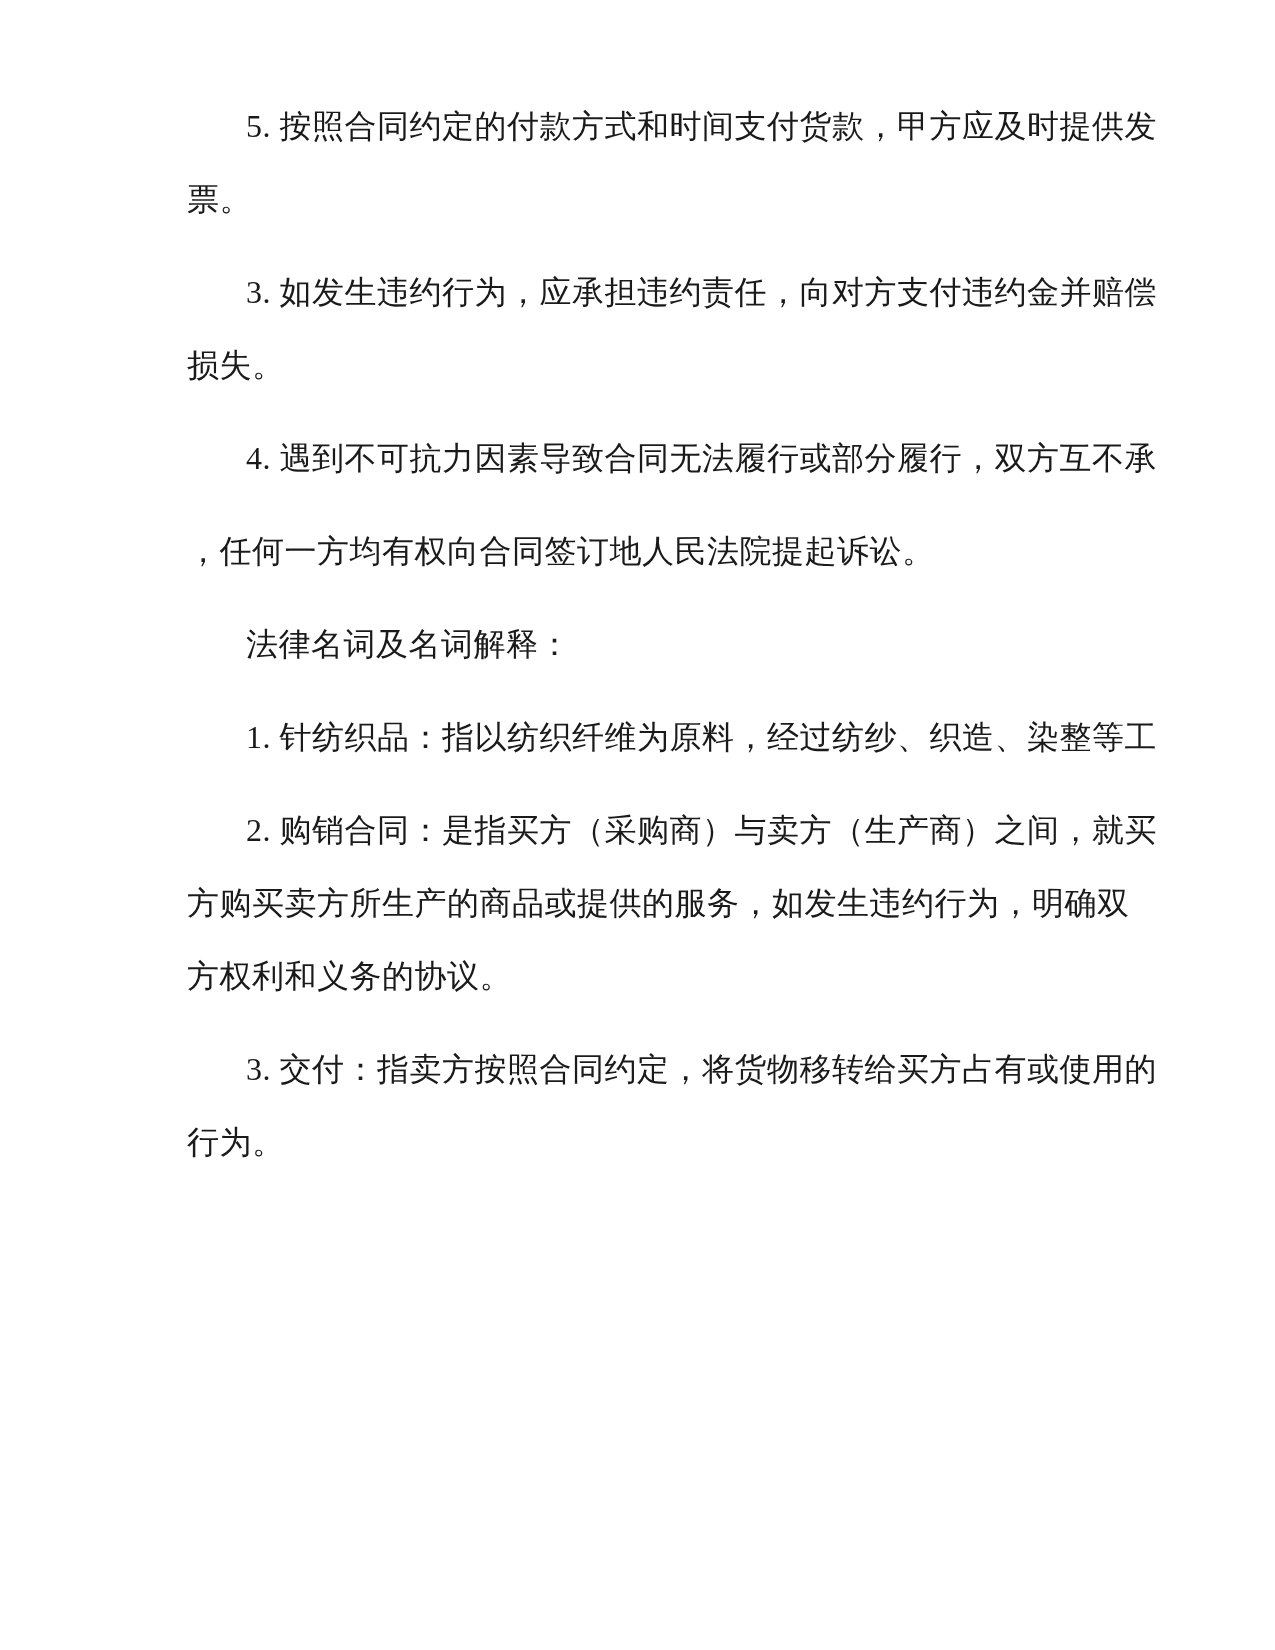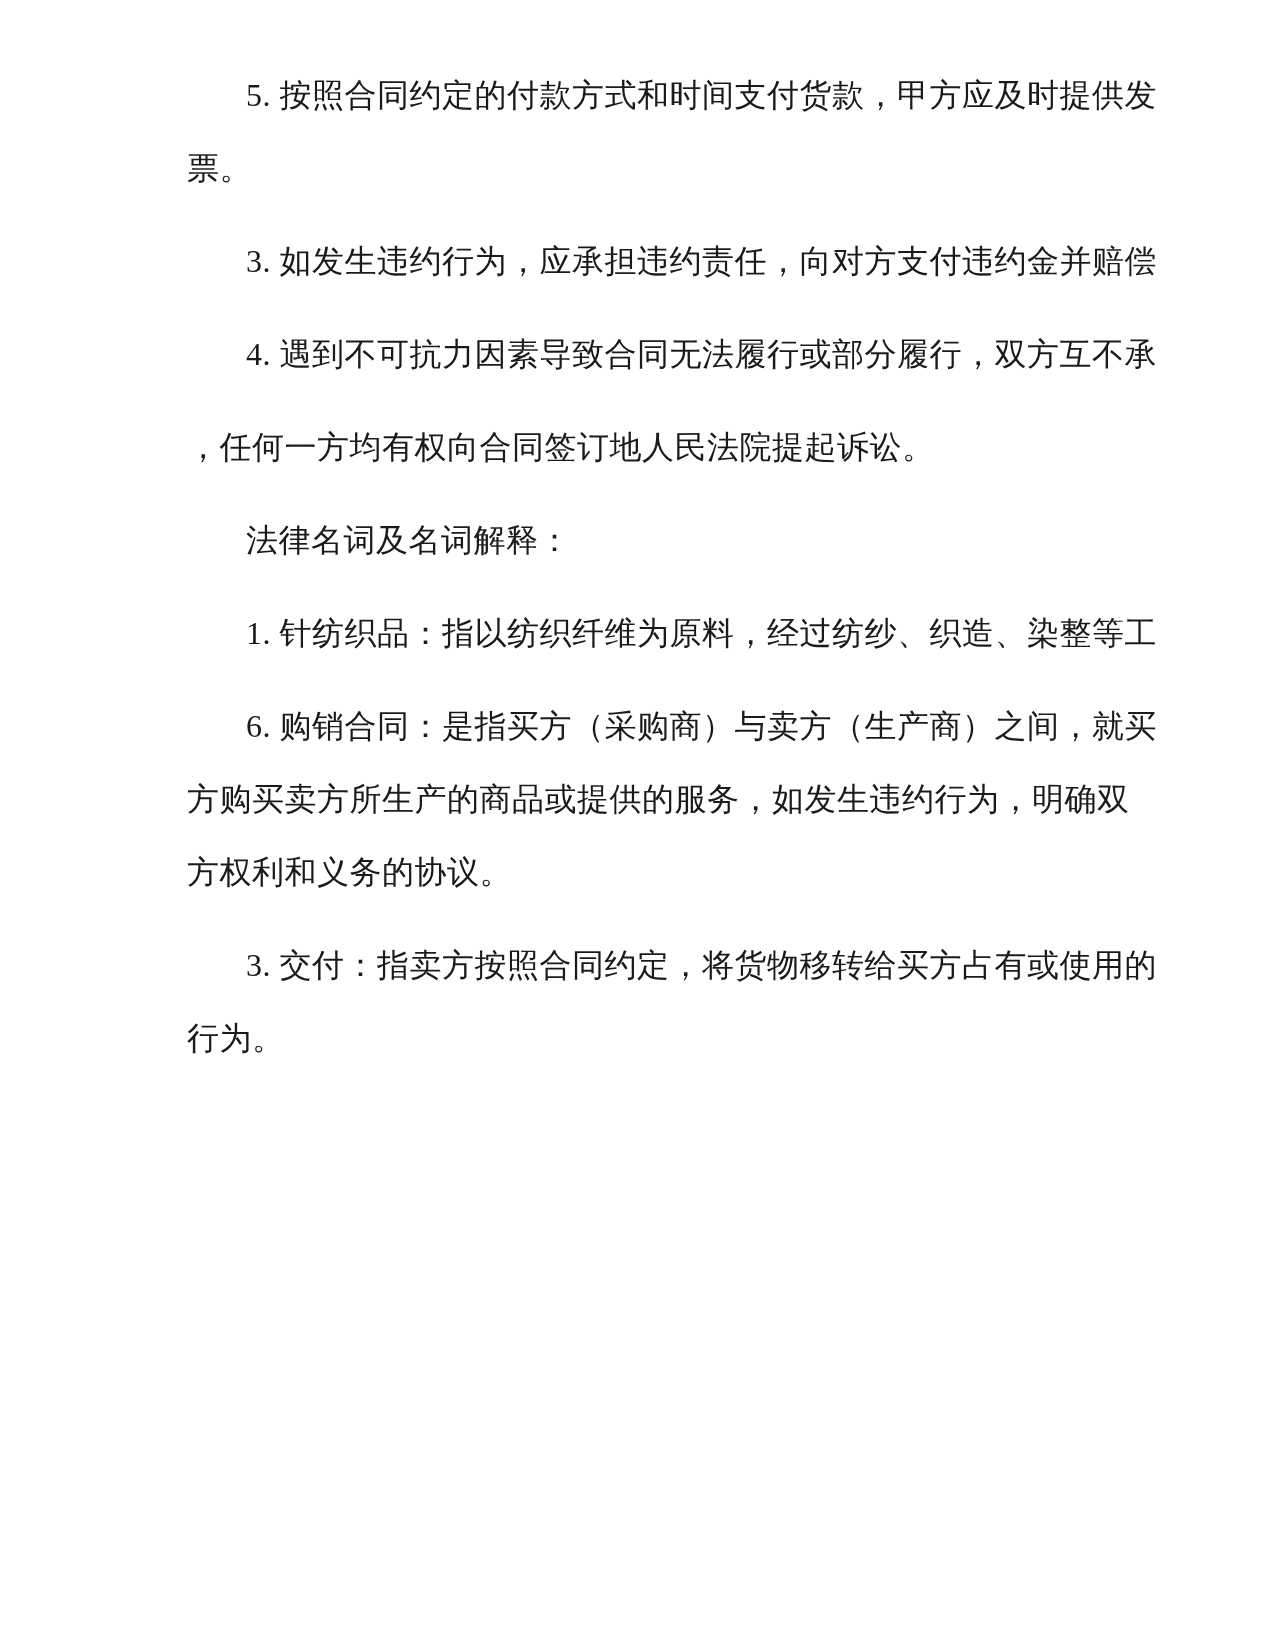--- a/index.html
+++ b/index.html
@@ -11,21 +11,21 @@
     height: 1650px;
     background: #ffffff;
     overflow: hidden;
     font-family: "Liberation Serif", serif;
     color: #1a1a1a;
   }
   .doc-page {
     box-sizing: border-box;
     width: 1275px;
     height: 1650px;
-    padding: 59px 20px 0 187px;
+    padding: 90px 20px 0 187px;
   }
   .para {
     margin: 0 0 20px 0;
   }
   .line {
     font-size: 32px;
     height: 73px;
     line-height: 73px;
     white-space: nowrap;
     letter-spacing: 0.5px;
@@ -38,35 +38,36 @@
 <body>
 
 <div class="doc-page">
   <div>
       <div class="para">
         <div class="line first">5. 按照合同约定的付款方式和时间支付货款，甲方应及时提供发</div>
         <div class="line">票。</div>
       </div>
       <div class="para">
         <div class="line first">3. 如发生违约行为，应承担违约责任，向对方支付违约金并赔偿</div>
+        <div class="line">损失。</div>
       </div>
       <div class="para">
         <div class="line first">4. 遇到不可抗力因素导致合同无法履行或部分履行，双方互不承</div>
       </div>
       <div class="para">
         <div class="line">，任何一方均有权向合同签订地人民法院提起诉讼。</div>
       </div>
       <div class="para">
         <div class="line first">法律名词及名词解释：</div>
       </div>
       <div class="para">
         <div class="line first">1. 针纺织品：指以纺织纤维为原料，经过纺纱、织造、染整等工</div>
       </div>
       <div class="para">
-        <div class="line first">6. 购销合同：是指买方（采购商）与卖方（生产商）之间，就买</div>
+        <div class="line first">2. 购销合同：是指买方（采购商）与卖方（生产商）之间，就买</div>
         <div class="line">方购买卖方所生产的商品或提供的服务，如发生违约行为，明确双</div>
         <div class="line">方权利和义务的协议。</div>
       </div>
       <div class="para">
         <div class="line first">3. 交付：指卖方按照合同约定，将货物移转给买方占有或使用的</div>
         <div class="line">行为。</div>
       </div>
     </div>
 </div>
 

